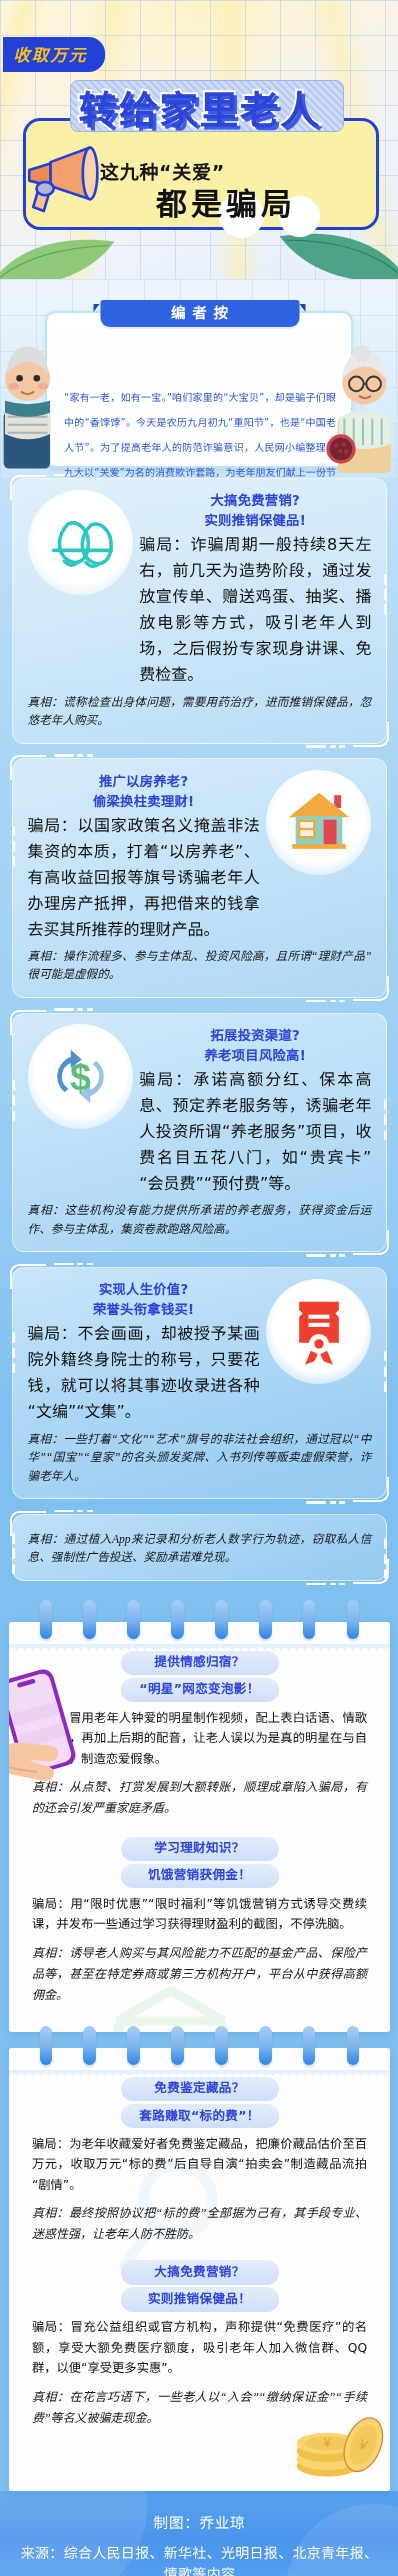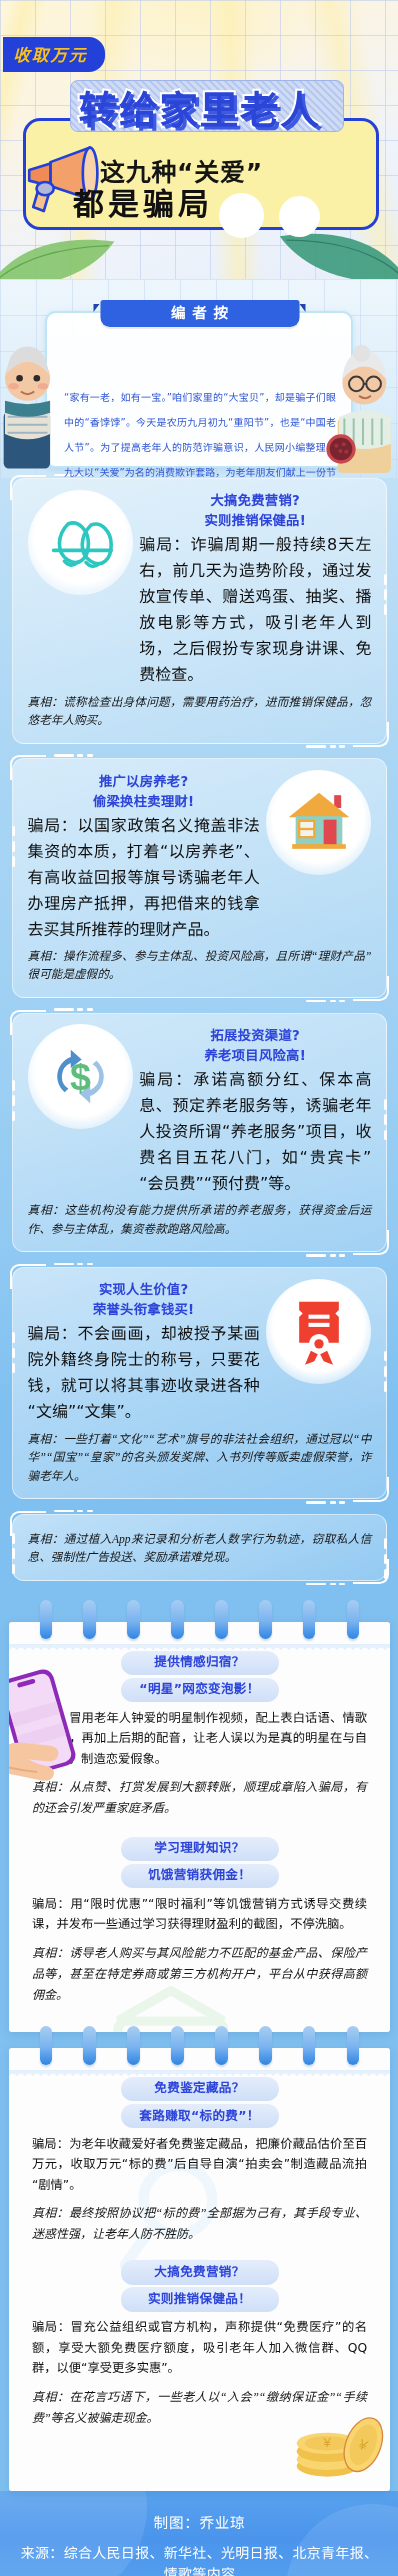--- a/index.html
+++ b/index.html
@@ -85,30 +85,30 @@
     position: absolute; left: 22.6px; top: 118px;
     width: 356px; height: 112px;
     background: #fbf1a6;
     border: 3.3px solid #2341d8;
     border-radius: 17.3px;
     z-index: 3;
   }
   .hdr .t2 {
     position: absolute; left: 100px; top: 162px; width: 279px;
     text-align: left;
-    font-size: 25px; line-height: 21px;
+    font-size: 19px; line-height: 21px;
     font-weight: 900;
     color: #151515;
     letter-spacing: 0.7px;
     z-index: 6;
     font-family: "DejaVu Sans", sans-serif;
   }
   .hdr .t3 {
     position: absolute; left: 73px; top: 188px; width: 306px;
-    text-align: left;
+    text-align: center;
     font-size: 31px; line-height: 33px;
     font-weight: 900;
     color: #111111;
     letter-spacing: 4px;
     z-index: 6;
     font-family: Liberation Sans, sans-serif;
   }
   .hdr .dot1, .hdr .dot2 {
     position: absolute; border-radius: 50%;
     background: #ffffff; z-index: 5;

